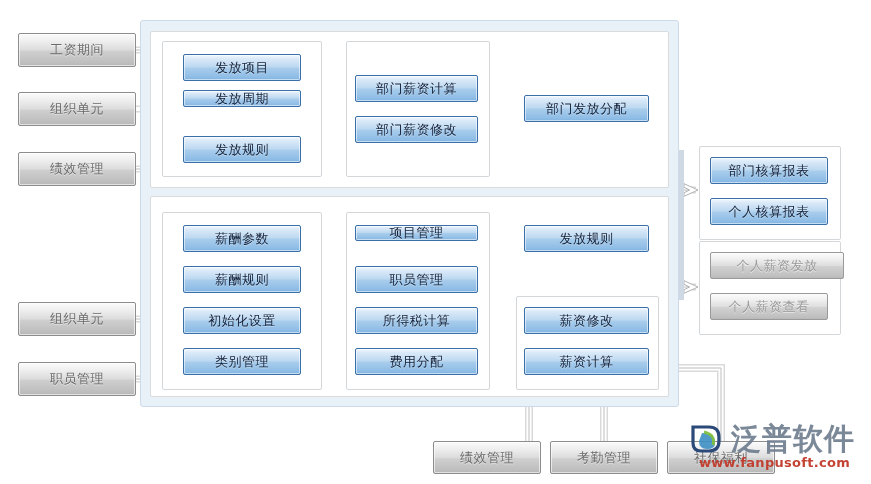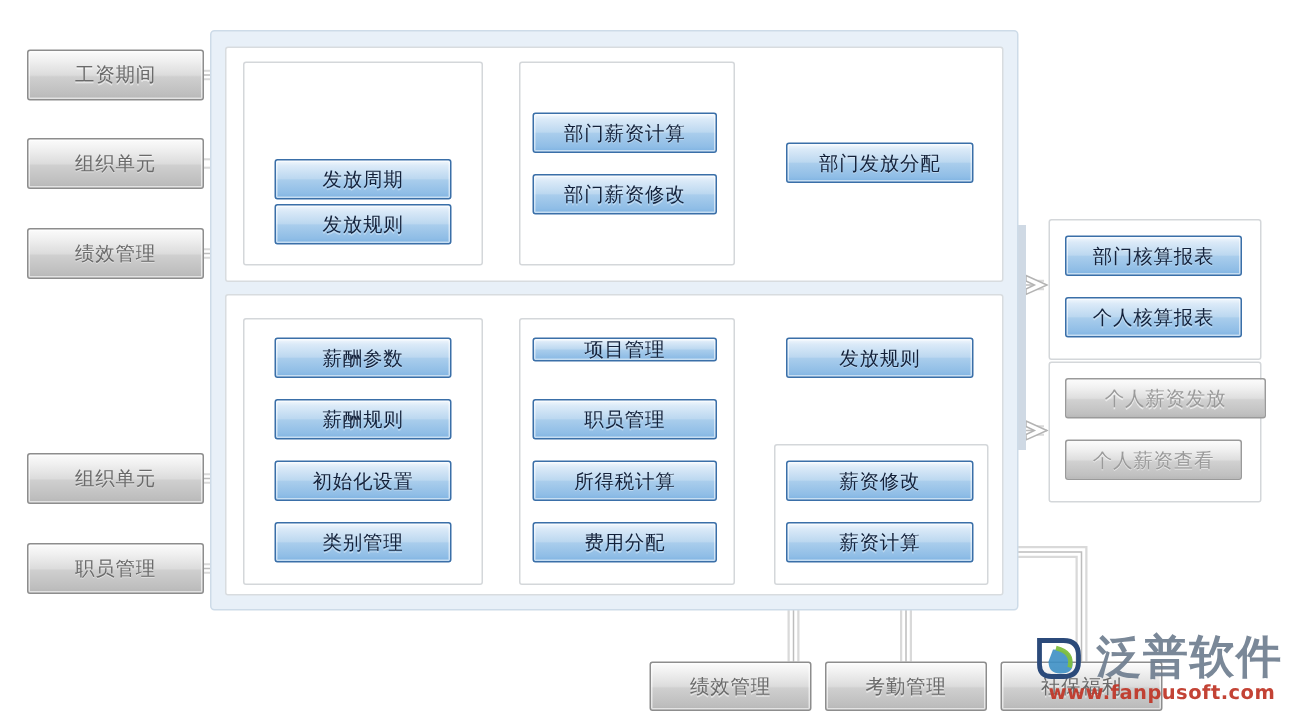--- a/index.html
+++ b/index.html
@@ -257,21 +257,24 @@
   <div class="node grey" style="left:18px; top:152px; width:118px; height:34px;">
     <span>绩效管理</span>
   </div>
   <div class="node grey" style="left:18px; top:302px; width:118px; height:34px;">
     <span>组织单元</span>
   </div>
   <div class="node grey" style="left:18px; top:362px; width:118px; height:34px;align-items:center;">
     <span>职员管理</span>
   </div>
 
-  <div class="node blue" style="left:183px; top:106px; width:118px; height:27px;font-family:Liberation Mono, monospace;">
+  <div class="node blue" style="left:183px; top:54px; width:118px; height:27px;">
+    <span>发放项目</span>
+  </div>
+  <div class="node blue" style="left:183px; top:90px; width:118px; height:17px;font-family:Liberation Mono, monospace;">
     <span>发放周期</span>
   </div>
   <div class="node blue" style="left:183px; top:136px; width:118px; height:27px;">
     <span>发放规则</span>
   </div>
 
   <div class="node blue" style="left:355px; top:75px; width:123px; height:27px;">
     <span>部门薪资计算</span>
   </div>
   <div class="node blue" style="left:355px; top:116px; width:123px; height:27px;">

